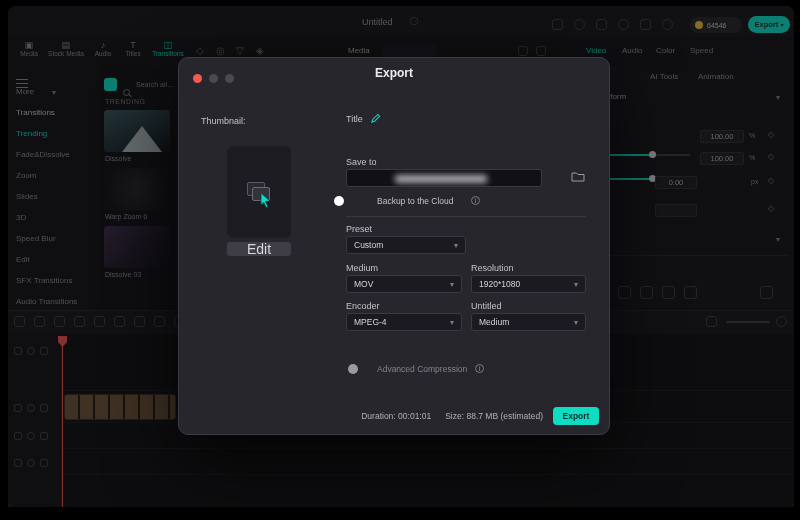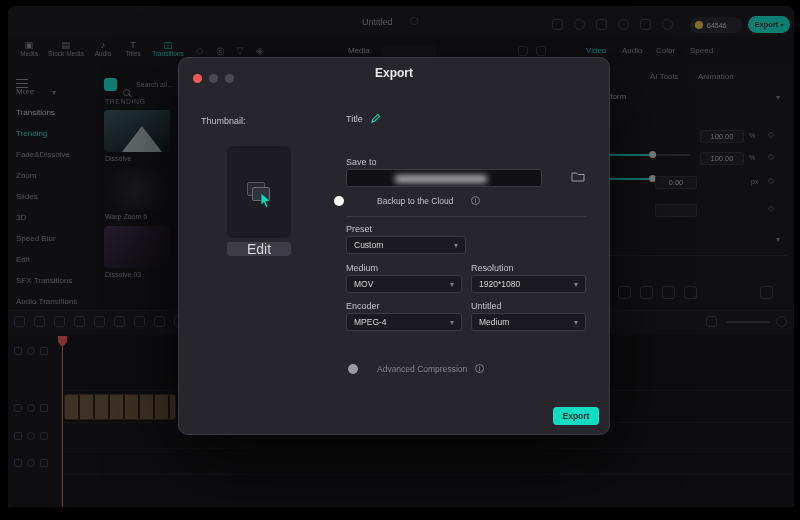--- a/index.html
+++ b/index.html
@@ -315,18 +315,28 @@
       <span>Medium</span>
       <span class="chev">▾</span>
     </div>
 
 
     <span class="abs toggle off" style="left:167px;top:304px"><span class="knob"></span></span>
     <span class="abs" style="left:198px;top:306px;font-size:8.5px;color:#83838b;white-space:nowrap">Advanced Compression</span>
     <span class="abs info-dot" style="left:292px;top:306px">i</span>
 
     
+    <div class="abs" style="right:66px;bottom:13px;display:flex;gap:14px;align-items:center">
+      <span style="font-size:8.5px;color:#b0b0b6;white-space:nowrap">
+        <span>Duration:</span>
+        <span>00:01:01</span>
+      </span>
+      <span style="font-size:8.5px;color:#b0b0b6;white-space:nowrap">
+        <span>Size:</span>
+        <span>88.7 MB (estimated)</span>
+      </span>
+    </div>
     <div class="abs" style="right:10px;bottom:9px;width:46px;height:18px;background:var(--teal);border-radius:4px;display:flex;align-items:center;justify-content:center">
       <span style="font-size:8.5px;font-weight:bold;color:#07332c">Export</span>
     </div>
   </div>
 
 </div>
 
 </body></html>

